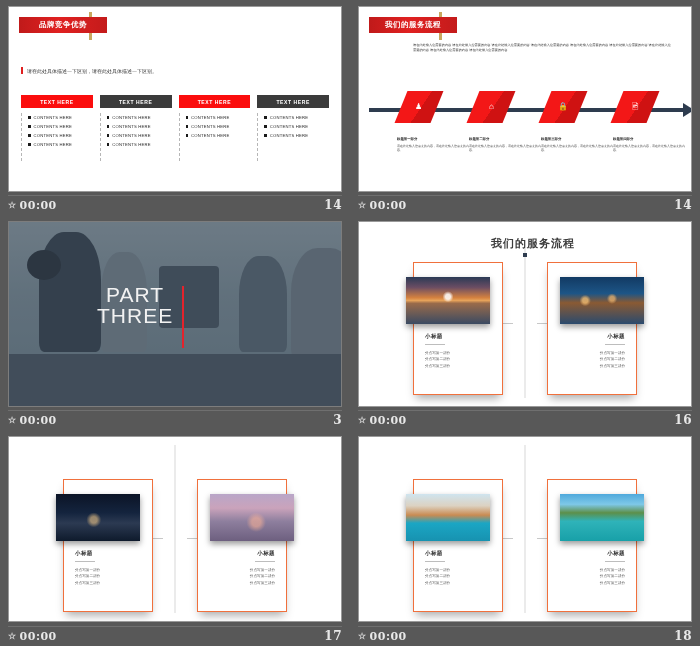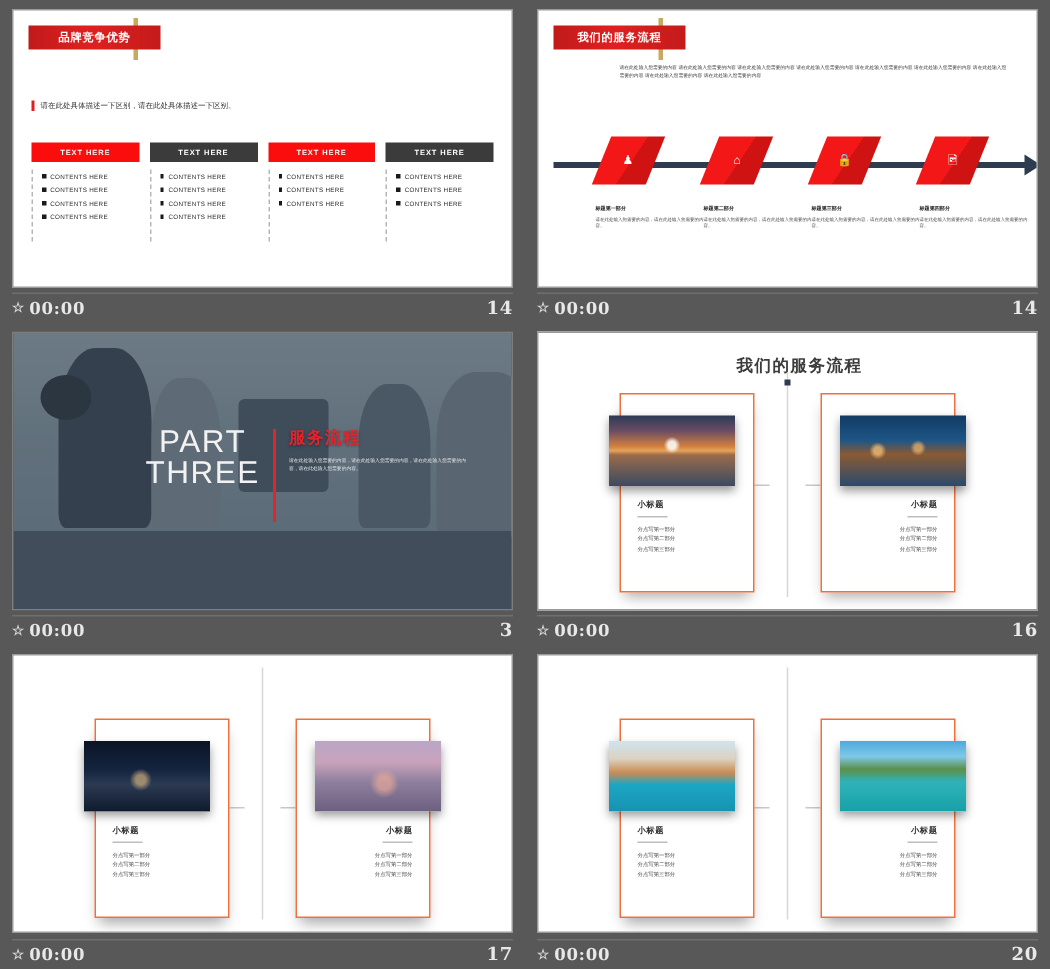--- a/index.html
+++ b/index.html
@@ -425,24 +425,20 @@
         <div class="pp" style="left:150px;top:44px;width:60px;height:62px;background:#55606c;border-radius:4px;"></div>
         <div class="pp" style="left:0;top:132px;right:0;height:54px;background:#59636e;border-radius:0;"></div>
         <div class="tint"></div>
       </div>
       <div class="part-wrap">
         <div class="part-num">
           <div>PART</div>
           <div>THREE</div>
         </div>
         <div class="part-div"></div>
-        <div>
-          <div class="part-cn">服务流程</div>
-          <div class="part-desc">请在此处输入您需要的内容，请在此处输入您需要的内容，请在此处输入您需要的内容，请在此处输入您需要的内容。</div>
-        </div>
       </div>
     </div>
     <div class="footer">
       <div class="fline"></div>
       <span class="star">☆</span>
       <span>00:00</span>
       <span class="pg">3</span>
     </div>
   </div>
 
@@ -545,17 +541,17 @@
           <div class="card-line">分点写第一部分</div>
           <div class="card-line">分点写第二部分</div>
           <div class="card-line">分点写第三部分</div>
         </div>
       </div>
     </div>
     <div class="footer">
       <div class="fline"></div>
       <span class="star">☆</span>
       <span>00:00</span>
-      <span class="pg">20</span>
+      <span class="pg">18</span>
     </div>
   </div>
 
 </div>
 
 </body></html>

